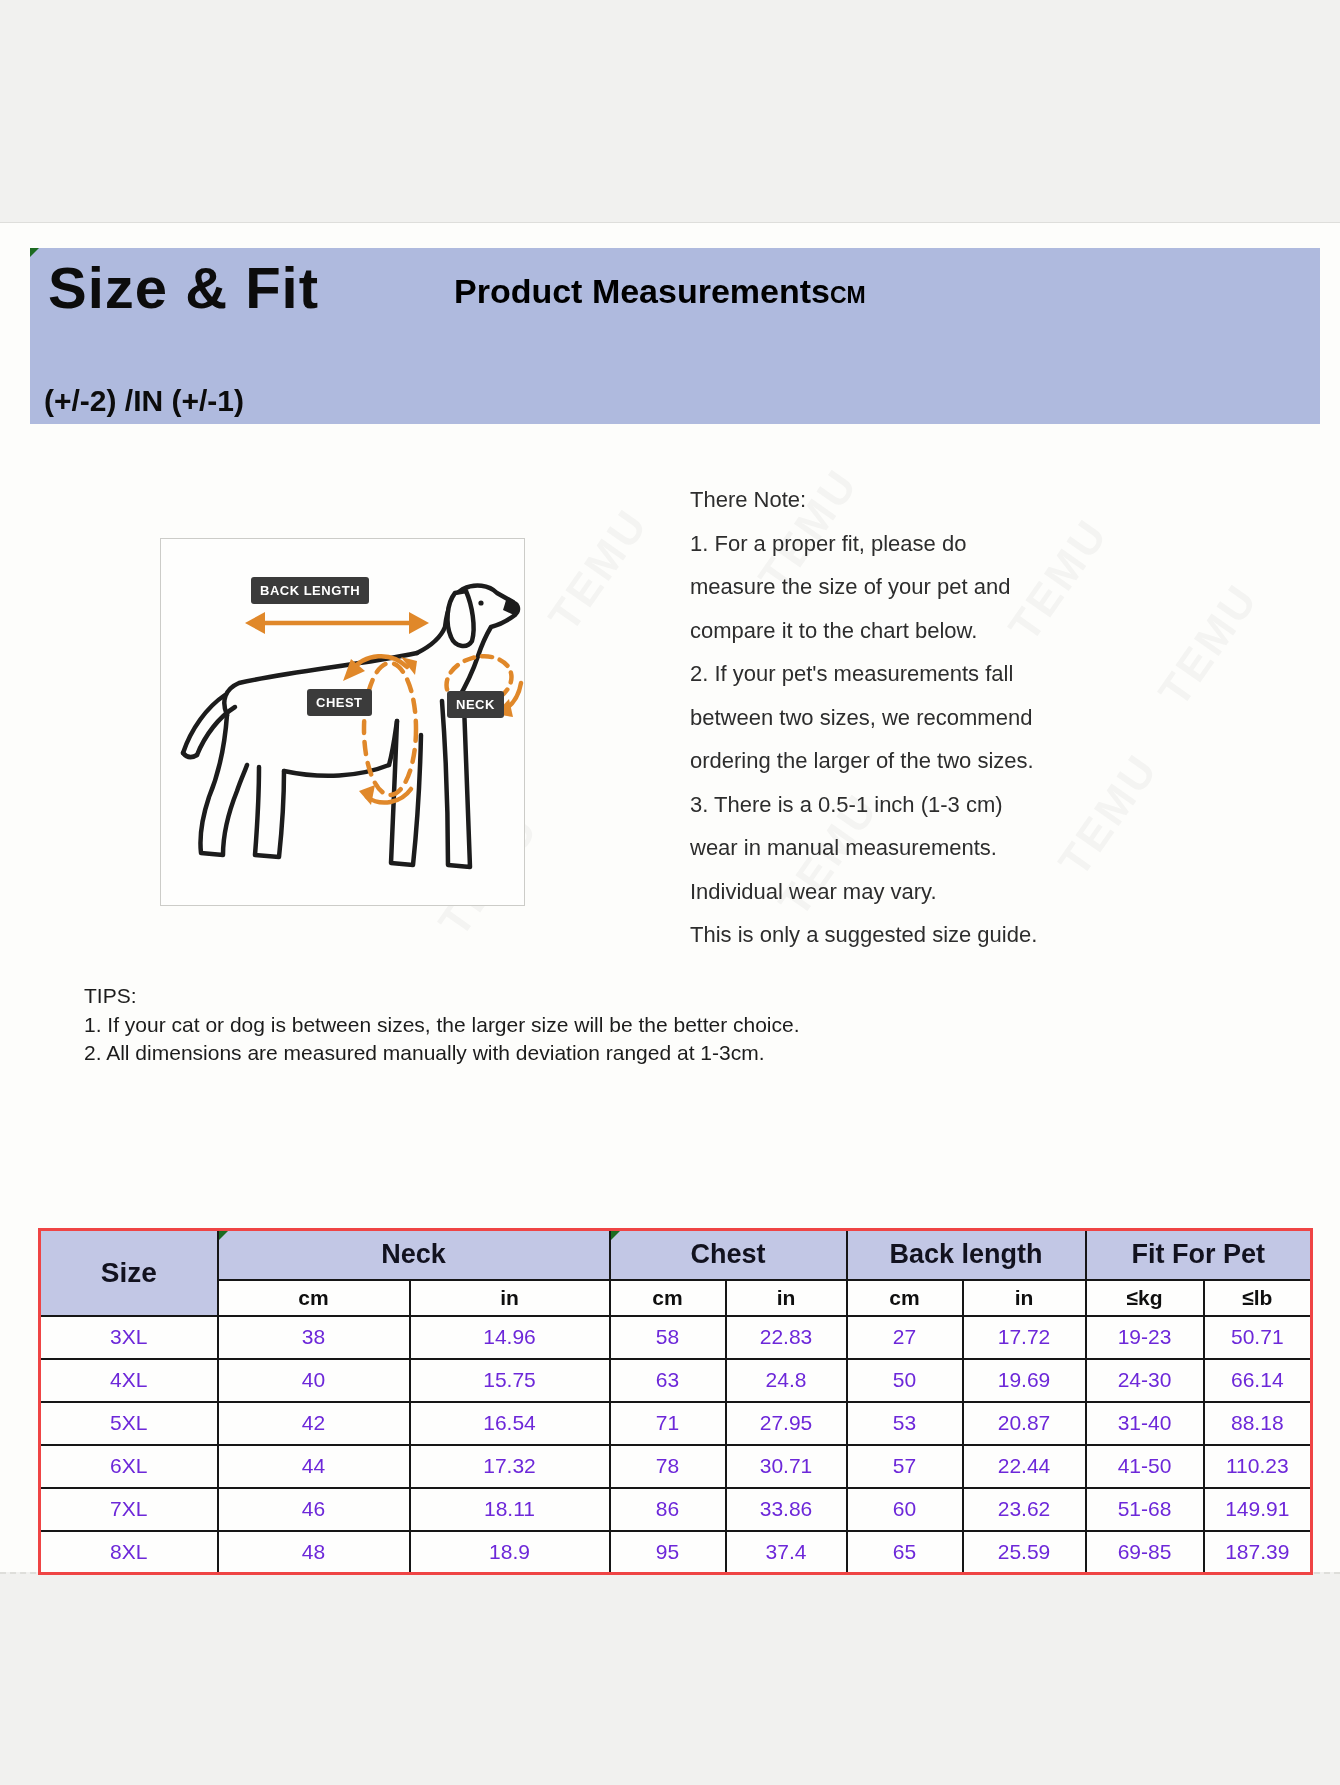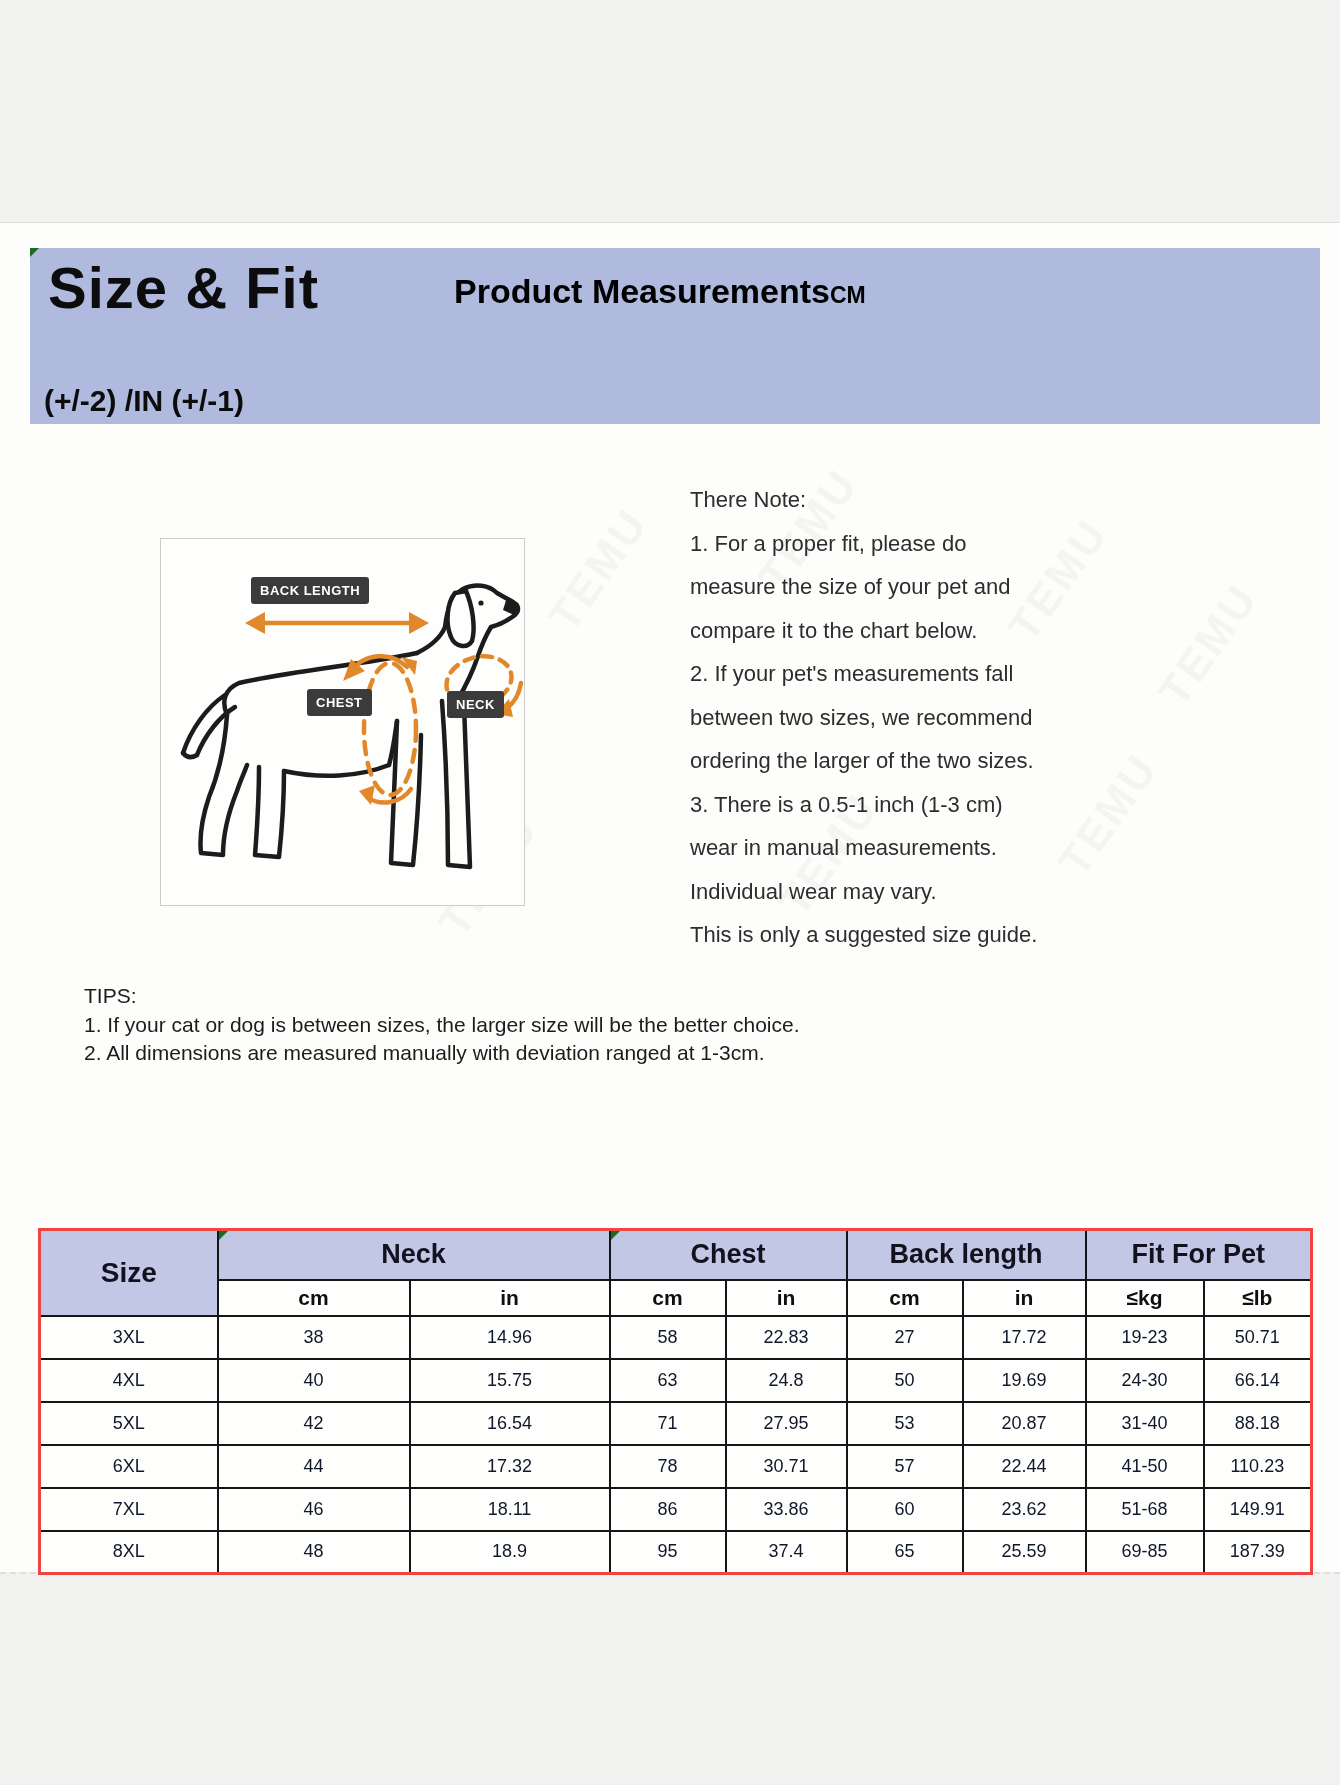--- a/index.html
+++ b/index.html
@@ -78,21 +78,21 @@
   .size-table th, .size-table td {
     border:2px solid #161616; text-align:center; vertical-align:middle;
     overflow:hidden;
   }
   .th-main {
     position:relative; background:#c2c7e5; color:#12121f;
     font-size:27px; font-weight:bold; height:50px;
   }
   .th-size { font-size:28px; background:#c2c7e5; color:#12121f; font-weight:bold; }
   .th-sub { background:#fefefd; font-size:21px; font-weight:bold; height:36px; color:#0f0f0f; }
-  .size-table td { font-size:18px; height:43px; color:#0f172a; background:#fefefd; }
+  .size-table td { font-size:21px; height:43px; color:#6d28d9; background:#fefefd; }
   .th-main .corner-mark { left:0; top:0; }
 </style>
 </head>
 <body>
 
 <div class="page">
 
   <div class="band-top"></div>
   <div class="band-bottom"></div>
 

